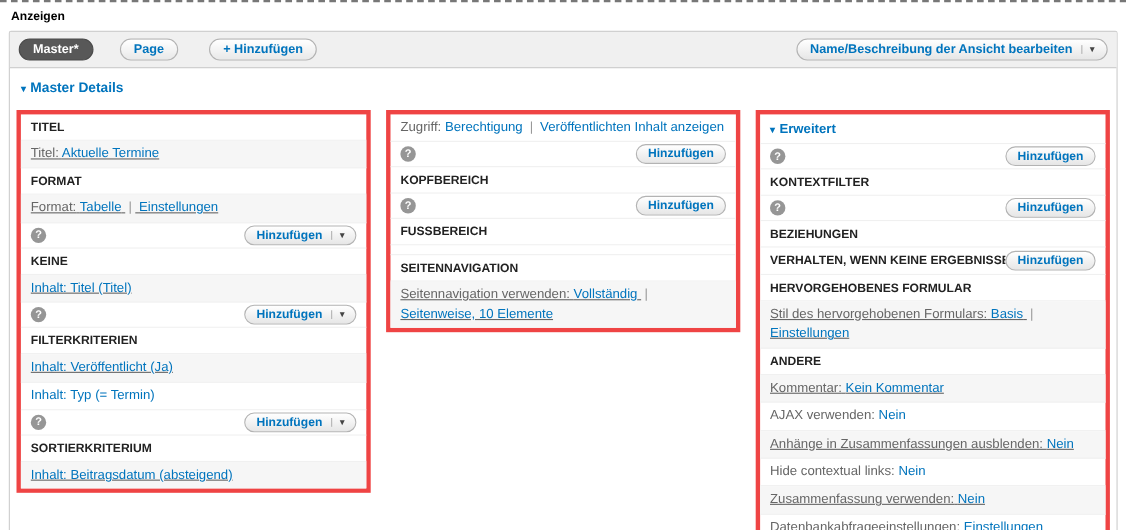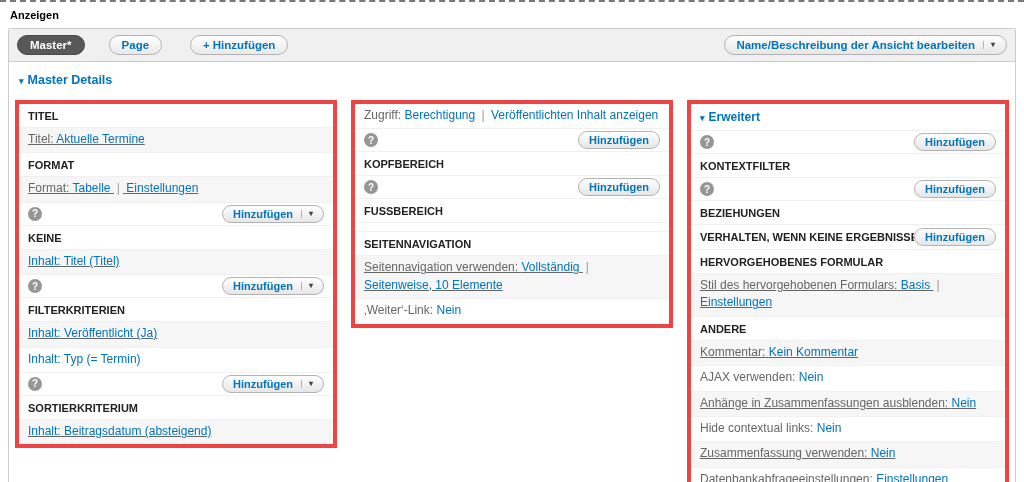--- a/index.html
+++ b/index.html
@@ -162,21 +162,20 @@
           <div class="row addrow">
             <span class="help">?</span>
             <button class="btn">
               <span>Hinzufügen</span>
             </button>
           </div>
           <div class="row header">FUSSBEREICH</div>
           <div class="row spacer"></div>
           <div class="row header">SEITENNAVIGATION</div>
           <div class="row setting shade"><span class="lbl">Seitennavigation verwenden:</span> <a class="lnk" href="#">Vollständig</a> <span class="sep">|</span> <a class="lnk" href="#">Seitenweise, 10 Elemente</a> </div>
-          <div class="row setting"><span class="lbl">‚Weiter‘-Link:</span> <a class="lnk" href="#">Nein</a> </div>
         </div>
       <div class="col">
           <div class="row collapse"><span class="tri">▾</span><span>Erweitert</span></div>
           <div class="row addrow">
             <span class="help">?</span>
             <button class="btn">
               <span>Hinzufügen</span>
             </button>
           </div>
           <div class="row header">KONTEXTFILTER</div>

